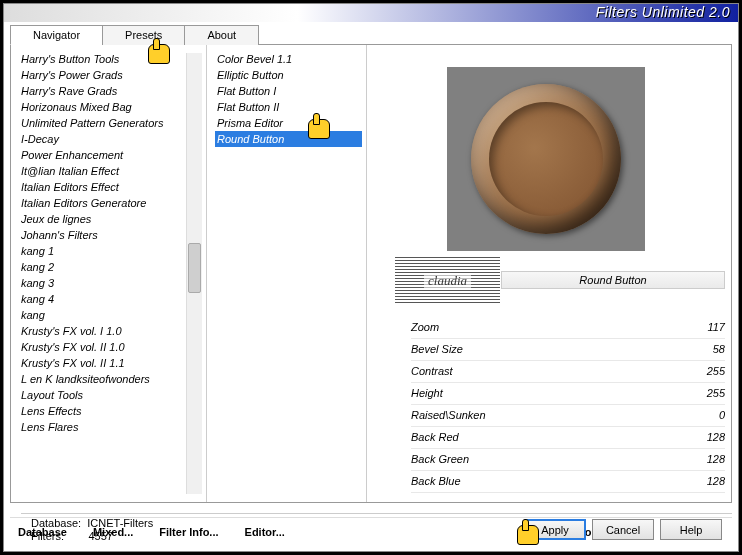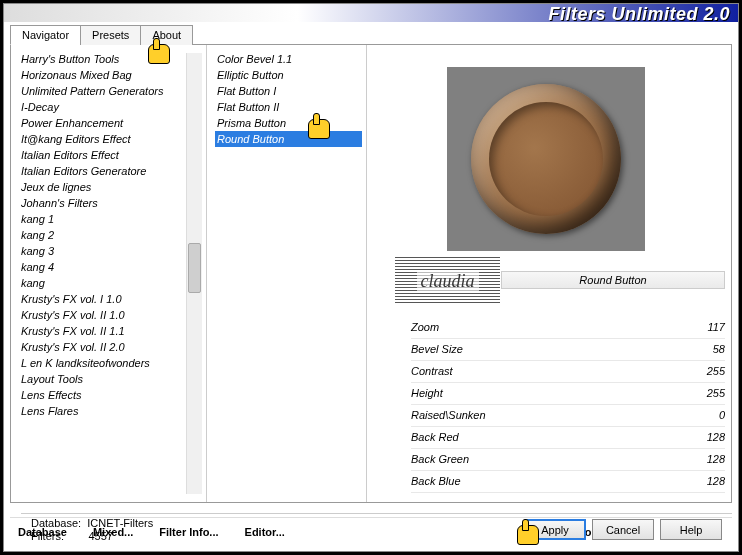--- a/index.html
+++ b/index.html
@@ -1,39 +1,39 @@
 <!DOCTYPE html>
 <html><head>
 <meta charset="utf-8">
 <style>
 * { box-sizing: border-box; margin: 0; padding: 0; font-family: Tahoma, Arial, sans-serif; font-size: 11px; }
 html, body { width: 742px; height: 555px; overflow: hidden; background: #000; }
 .window { position: absolute; left: 3px; top: 3px; width: 736px; height: 549px; background: #fff; border: 1px solid #888; }
 .titlebar { height: 18px; background: linear-gradient(to right, #ddd 0%, #fff 40%, #1020a0 100%); text-align: right; padding-right: 8px; }
-.titlebar span { color: #fff; font-weight: bold; font-style: italic; font-size: 18px; letter-spacing: 0.5px; text-shadow: 1px 1px 0 #000; }
+.titlebar span { color: #fff; font-weight: normal; font-style: italic; font-size: 14px; letter-spacing: 0.5px; text-shadow: 1px 1px 0 #000; }
 .body { position: absolute; left: 6px; top: 20px; right: 6px; bottom: 6px; }
 .tabs { display: flex; border-bottom: 1px solid #999; }
-.tab { padding: 3px 11px; border: 1px solid #999; border-bottom: none; background: #f4f4f4; cursor: pointer; position: relative; top: 1px; margin-right: -1px; }
+.tab { padding: 3px 22px; border: 1px solid #999; border-bottom: none; background: #f4f4f4; cursor: pointer; position: relative; top: 1px; margin-right: -1px; }
 .tab.active { background: #fff; border-bottom: 1px solid #fff; }
 .main { display: flex; height: 458px; border: 1px solid #999; border-top: none; }
 .col { position: relative; font-style: italic; }
 .col.navlist { width: 196px; border-right: 1px solid #ccc; }
 .col.filterlist { width: 160px; border-right: 1px solid #ccc; }
 .col.preview { flex: 1; }
 .list { position: absolute; left: 4px; top: 4px; right: 4px; bottom: 4px; overflow: hidden; }
 .list-inner { padding: 2px 0 2px 4px; }
 .item { padding: 1px 2px; white-space: nowrap; cursor: pointer; line-height: 14px; }
 .item.selected { background: #2b7de1; color: #fff; }
 .scrollbar { position: absolute; right: 0; top: 4px; bottom: 4px; width: 16px; background: #f0f0f0; border-left: 1px solid #ddd; }
 .thumb { position: absolute; left: 1px; right: 1px; top: 190px; height: 50px; background: #cfcfcf; border: 1px solid #aaa; border-radius: 2px; }
 .preview-img { position: absolute; left: 80px; top: 22px; width: 198px; height: 184px; background: #808080; display: flex; align-items: center; justify-content: center; }
 .round-btn { width: 150px; height: 150px; border-radius: 50%; background: radial-gradient(circle at 35% 35%, #c9a57d 0%, #9a6e47 55%, #5a3a1f 100%); box-shadow: inset -8px -8px 20px rgba(0,0,0,0.6), inset 10px 10px 20px rgba(255,255,255,0.25), 2px 2px 6px rgba(0,0,0,0.5); position: relative; }
 .round-btn::after { content:""; position:absolute; left:18px; top:18px; right:18px; bottom:18px; border-radius:50%; background: radial-gradient(circle at 40% 40%, #a3764c 0%, #8a5d38 70%, #6a4327 100%); box-shadow: inset 4px 4px 10px rgba(0,0,0,0.4); }
 .watermark { position: absolute; left: 28px; top: 212px; width: 105px; height: 48px; background: repeating-linear-gradient(#444 0 1px, #fff 1px 3px); opacity: 0.9; display:flex; align-items:center; justify-content:center; }
-.watermark span { font-family: cursive; font-size: 18px; color:#222; background: rgba(255,255,255,0.6); padding: 0 4px; }
+.watermark span { font-family: cursive; font-size: 13px; color:#222; background: rgba(255,255,255,0.6); padding: 0 4px; }
 .filter-name-box { position: absolute; left: 134px; right: 6px; top: 226px; height: 18px; border: 1px solid #ccc; background: linear-gradient(#f7f7f7,#eaeaea); text-align: center; line-height: 16px; }
 .params { position: absolute; left: 44px; right: 6px; top: 272px; }
 .param-row { display: flex; justify-content: space-between; border-bottom: 1px solid #e8e8e8; padding: 2px 0; line-height: 17px; }
 .buttons-row { position: absolute; left: 0; right: 0; bottom: 0; height: 28px; display: flex; align-items: center; padding: 0 8px; border-top: 1px solid #ddd; font-weight: bold; }
 .linklbl { margin-right: 26px; cursor: pointer; text-decoration: underline dotted transparent; }
 .rbtns { margin-left: auto; display: flex; gap: 26px; }
 .footer { position: absolute; left: 11px; right: 0; bottom: 0; height: 32px; display: flex; align-items: center; padding: 0 10px; border-top: 1px solid #ccc; }
 .finfo { line-height: 13px; }
 .fbtns { margin-left: auto; display: flex; gap: 6px; }
 .btn { min-width: 62px; height: 21px; border: 1px solid #888; background: linear-gradient(#f7f7f7,#e2e2e2); cursor: pointer; font-size: 11px; }
@@ -54,57 +54,58 @@
       <div class="tab active">Navigator</div>
       <div class="tab">Presets</div>
       <div class="tab">About</div>
     </div>
 
     <div class="main">
       <div class="col navlist">
         <div class="list">
           <div class="list-inner" id="navlist">
               <div class="item">Harry's Button Tools</div>
+              <div class="item">Harry's Power Grads</div>
+              <div class="item">Harry's Rave Grads</div>
               <div class="item">Horizonaus Mixed Bag</div>
               <div class="item">Unlimited Pattern Generators</div>
               <div class="item">I-Decay</div>
               <div class="item">Power Enhancement</div>
-              <div class="item">It@kang Editors Effect</div>
+              <div class="item">It@lian Italian Effect</div>
               <div class="item">Italian Editors Effect</div>
               <div class="item">Italian Editors Generatore</div>
               <div class="item">Jeux de lignes</div>
               <div class="item">Johann's Filters</div>
               <div class="item">kang 1</div>
               <div class="item">kang 2</div>
               <div class="item">kang 3</div>
               <div class="item">kang 4</div>
               <div class="item">kang</div>
               <div class="item">Krusty's FX vol. I 1.0</div>
               <div class="item">Krusty's FX vol. II 1.0</div>
               <div class="item">Krusty's FX vol. II 1.1</div>
-              <div class="item">Krusty's FX vol. II 2.0</div>
               <div class="item">L en K landksiteofwonders</div>
               <div class="item">Layout Tools</div>
               <div class="item">Lens Effects</div>
               <div class="item">Lens Flares</div>
             </div>
           <div class="scrollbar">
             <div class="thumb"></div>
           </div>
         </div>
       </div>
 
       <div class="col filterlist">
         <div class="list">
           <div class="list-inner" id="filterlist">
               <div class="item">Color Bevel 1.1</div>
               <div class="item">Elliptic Button</div>
               <div class="item">Flat Button I</div>
               <div class="item">Flat Button II</div>
-              <div class="item">Prisma Button</div>
+              <div class="item">Prisma Editor</div>
               <div class="item selected">Round Button</div>
             </div>
         </div>
       </div>
 
       <div class="col preview">
         <div class="preview-img">
           <div class="round-btn"></div>
         </div>
         <div class="watermark">

